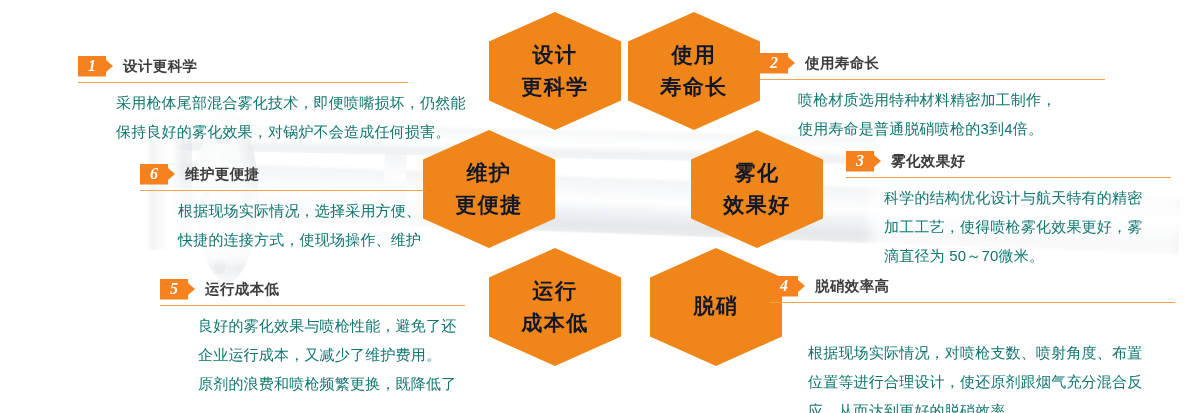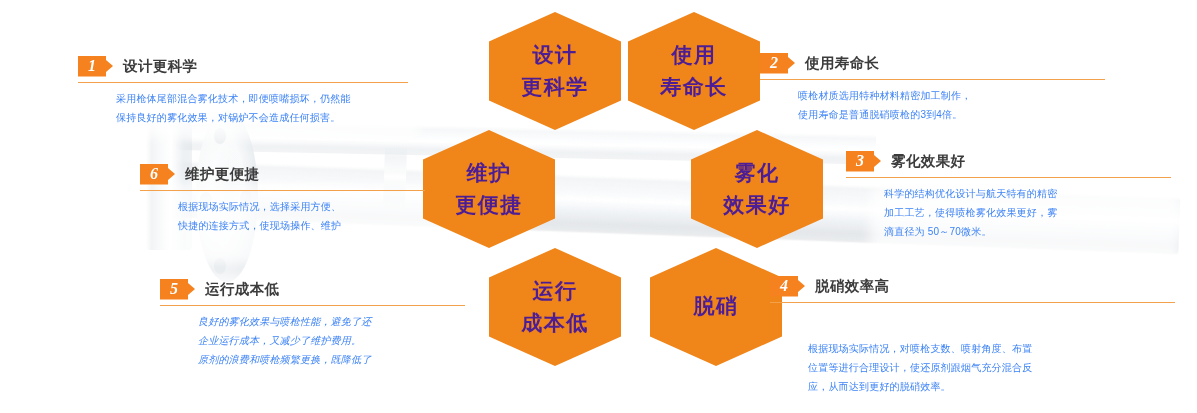--- a/index.html
+++ b/index.html
@@ -111,21 +111,21 @@
 
   
   .hexwrap{position:absolute;}
   .hex{
     position:absolute;
     width:132px;height:118px;
     background:#F08519;
     clip-path:polygon(50% 0%,100% 25%,100% 75%,50% 100%,0% 75%,0% 25%);
     display:flex;flex-direction:column;
     align-items:center;justify-content:center;
-    color:#4c1d95;
+    color:#0f172a;
     font-weight:bold;
     font-size:21px;
     line-height:1.52;
     letter-spacing:1.5px;
     text-align:center;
   }
   .hex span{display:block;}
 
   
   .item{position:absolute;}
@@ -151,21 +151,21 @@
     font-family:"Liberation Serif","DejaVu Serif",serif;
   }
   .title{
     font-size:14.5px;font-weight:bold;color:#3c3c3c;
     letter-spacing:.4px;white-space:nowrap;
   }
   .rule{
     height:1px;background:#F3A24B;margin-top:5px;margin-bottom:6px;
   }
   .desc{
-    font-size:10px;color:#3b82f6;line-height:1.92;
+    font-size:15px;color:#0f766e;line-height:1.92;
     letter-spacing:.2px;
   }
   .desc div{white-space:nowrap;}
 
   
   #item1{left:78px;top:55px;width:350px;}
   #item1 .rule{width:330px;}
   #item1 .desc{padding-left:38px;}
 
   #item2{left:760px;top:52px;width:360px;}
@@ -175,21 +175,21 @@
   #item3{left:846px;top:150px;width:340px;}
   #item3 .rule{width:325px;}
   #item3 .desc{padding-left:38px;}
 
   #item4{left:770px;top:275px;width:420px;}
   #item4 .rule{width:405px;}
   #item4 .desc{padding-left:38px;margin-top:36px;}
 
   #item5{left:160px;top:278px;width:320px;}
   #item5 .rule{width:305px;}
-  #item5 .desc{padding-left:38px;font-style:italic;}
+  #item5 .desc{padding-left:38px;}
 
   #item6{left:140px;top:163px;width:300px;}
   #item6 .rule{width:285px;}
   #item6 .desc{padding-left:38px;}
 
   
   .plate{
     position:absolute;background:rgba(255,255,255,.74);
     filter:blur(6px);border-radius:8px;pointer-events:none;
   }

